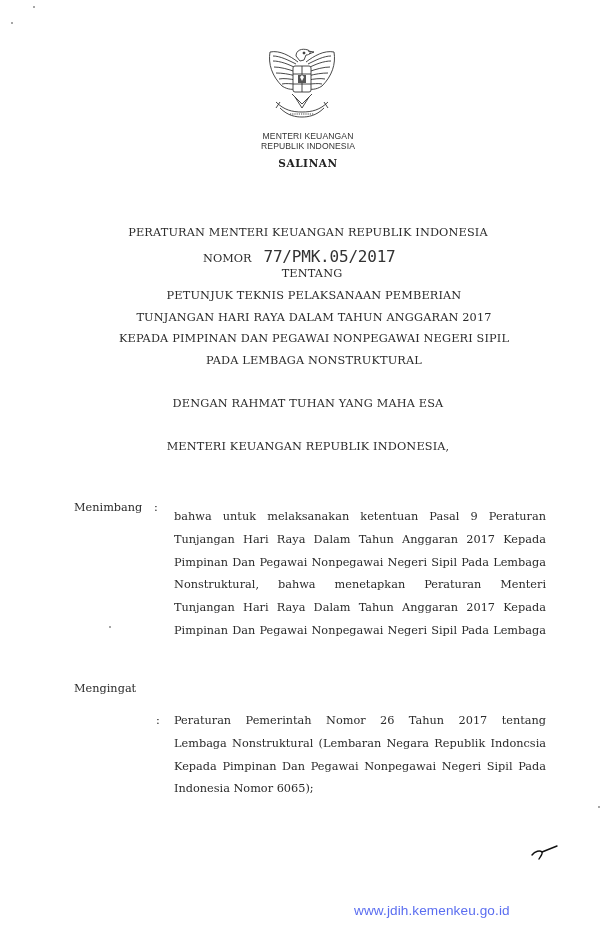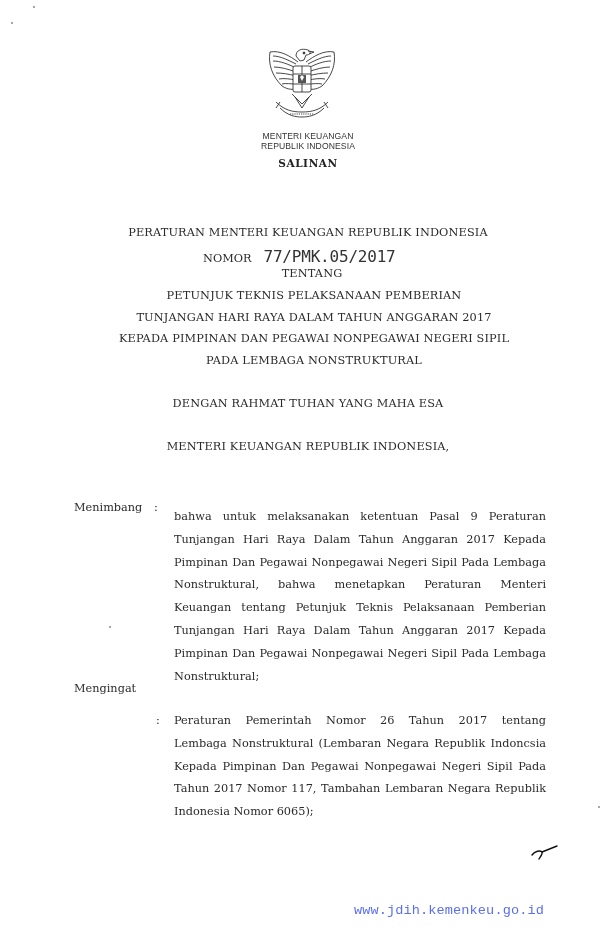--- a/index.html
+++ b/index.html
@@ -97,21 +97,21 @@
     .signature {
       left: 530px;
       top: 844px;
       width: 30px;
       height: 18px;
     }
 
     .footer-link {
       top: 903px;
       left: 354px;
-      font-family: Liberation Mono, monospace;
+      font-family: Liberation Sans, sans-serif;
       font-size: 13.6px;
       color: #5b6ef0;
       text-decoration: none;
       letter-spacing: 0.1px;
       white-space: nowrap;
     }
 
     .speck { width: 1.5px; height: 1.5px; background: #888; border-radius: 1px; }
   </style>
 </head>
@@ -175,33 +175,30 @@
 <div class="abs center-line" style="top:397px; left:2px;">DENGAN RAHMAT TUHAN YANG MAHA ESA</div>
 <div class="abs center-line" style="top:440px; left:2px;">MENTERI KEUANGAN REPUBLIK INDONESIA,</div>
 
 <div class="abs section-label" style="top:501px; left:74px;">Menimbang</div>
 <div class="abs section-colon" style="top:501px; left:154px;">:</div>
 <div class="abs para" style="top:506px;">
   <span class="ln">bahwa untuk melaksanakan ketentuan Pasal 9 Peraturan</span>
   <span class="ln">Tunjangan Hari Raya Dalam Tahun Anggaran 2017 Kepada</span>
   <span class="ln">Pimpinan Dan Pegawai Nonpegawai Negeri Sipil Pada Lembaga</span>
   <span class="ln">Nonstruktural, bahwa menetapkan Peraturan Menteri</span>
-  <span class="ln">Keuangan tentang Petunjuk Teknis Pelaksanaan Pemberian</span>
   <span class="ln">Tunjangan Hari Raya Dalam Tahun Anggaran 2017 Kepada</span>
   <span class="ln">Pimpinan Dan Pegawai Nonpegawai Negeri Sipil Pada Lembaga</span>
-  <span class="ln last">Nonstruktural;</span>
 </div>
 
 <div class="abs section-label" style="top:682px; left:74px;">Mengingat</div>
 <div class="abs section-colon" style="top:714px; left:156px;">:</div>
 <div class="abs para" style="top:710px;">
   <span class="ln">Peraturan Pemerintah Nomor 26 Tahun 2017 tentang</span>
   <span class="ln">Lembaga Nonstruktural (Lembaran Negara Republik Indoncsia</span>
   <span class="ln">Kepada Pimpinan Dan Pegawai Nonpegawai Negeri Sipil Pada</span>
-  <span class="ln">Tahun 2017 Nomor 117, Tambahan Lembaran Negara Republik</span>
   <span class="ln last">Indonesia Nomor 6065);</span>
 </div>
 
 <div class="abs signature">
   <svg width="30" height="18" viewBox="0 0 30 18" xmlns="http://www.w3.org/2000/svg" fill="none" stroke="#111" stroke-width="1.4" stroke-linecap="round">
     <path d="M2 11 C5 7 10 6 12 8 C13 10 10 13 9 15"></path>
     <path d="M12 8 C17 6 22 4 27 2"></path>
   </svg>
 </div>
 

